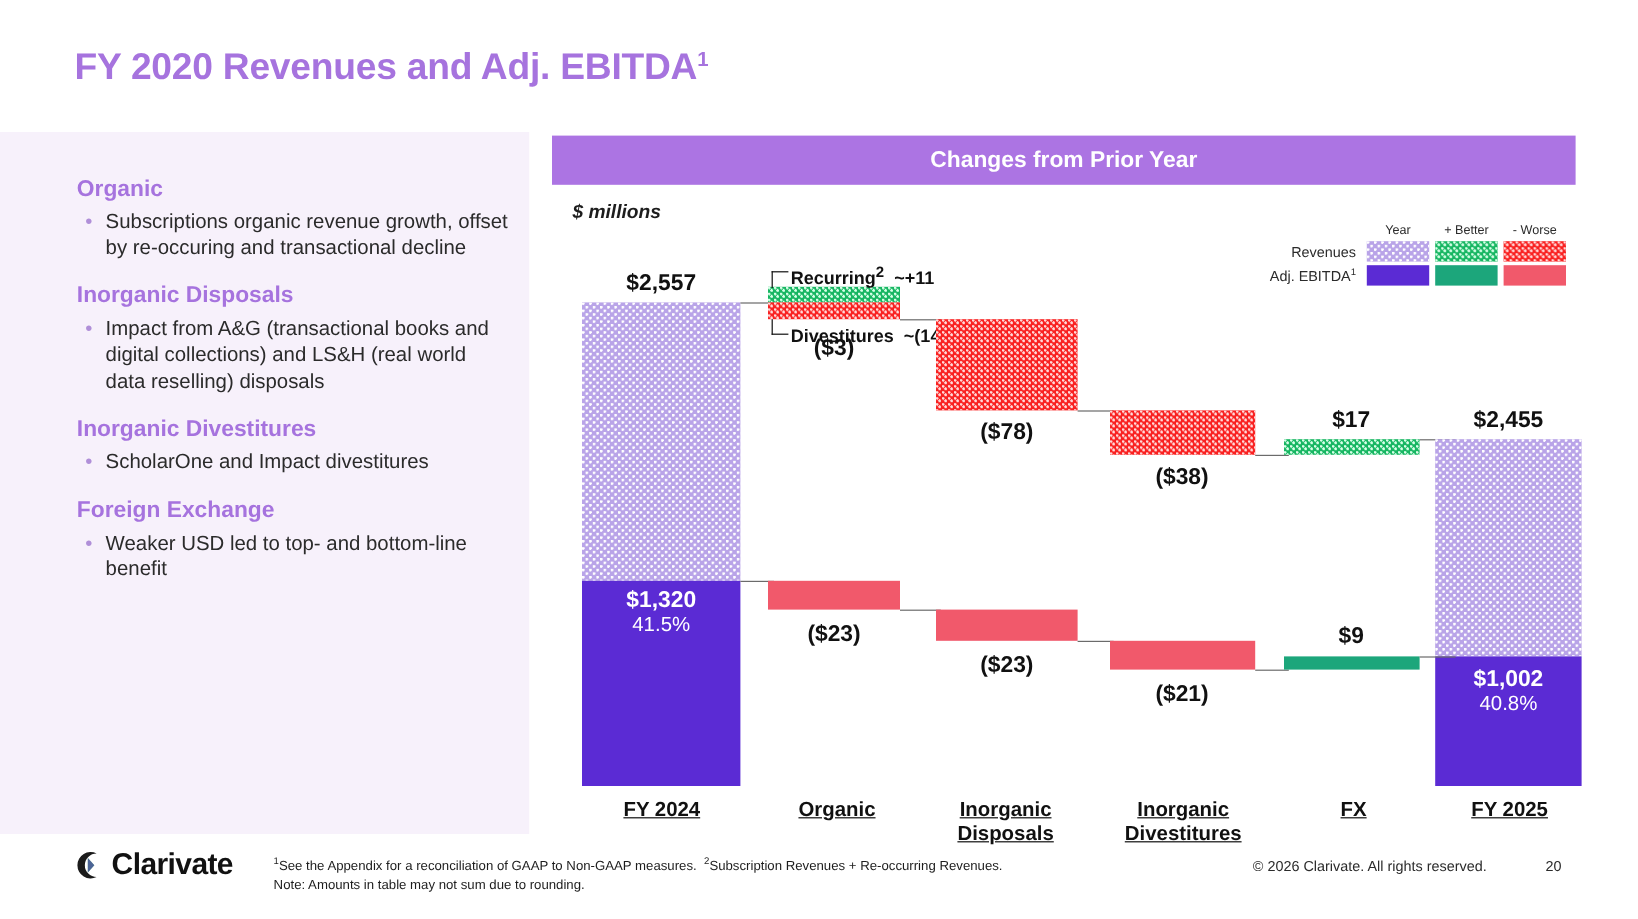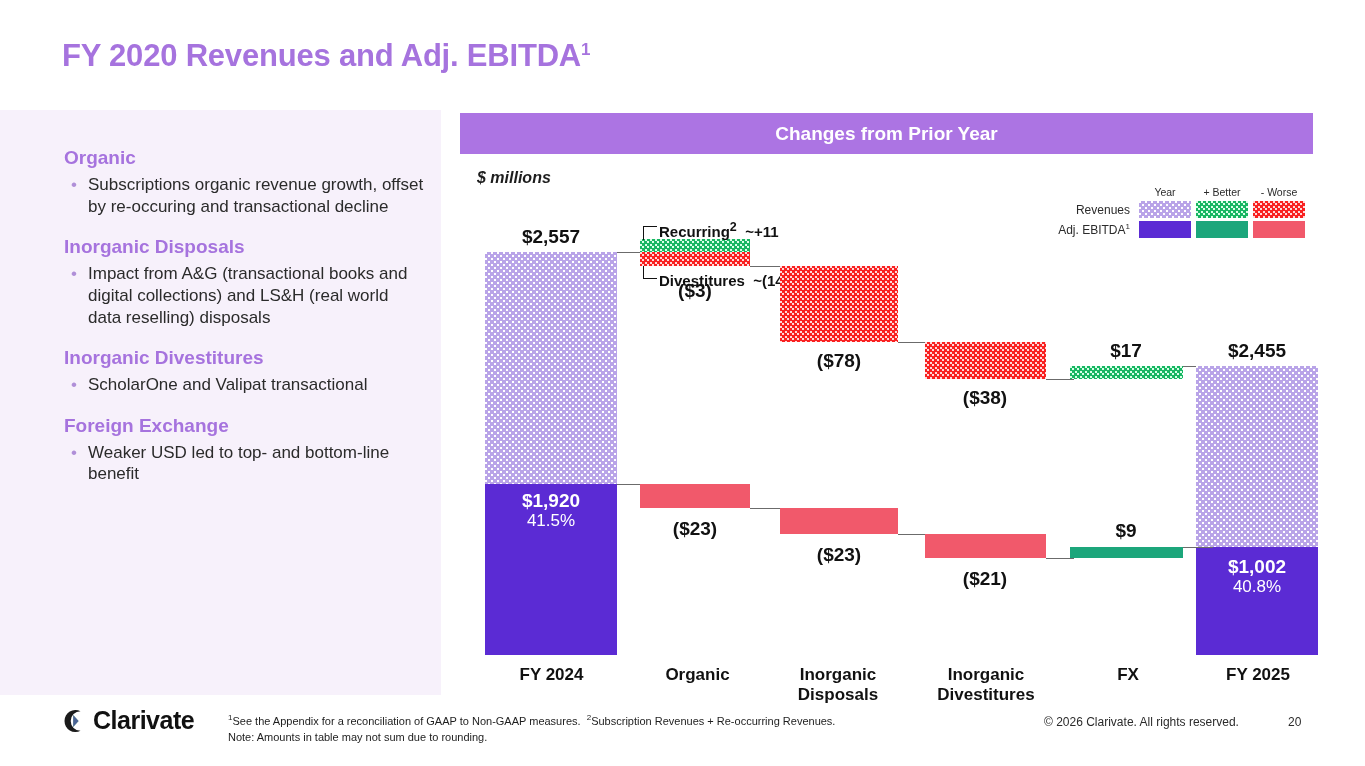--- a/index.html
+++ b/index.html
@@ -112,21 +112,21 @@
   .callout {
     position: absolute; font-size: 15px; font-weight: bold;
     color: #111; white-space: nowrap;
   }
   .leader { position: absolute; border-color: #111; }
 
   
   .xaxis { position: absolute; left: 13px; top: 552px; width: 840px; }
   .xtick {
     position: absolute; text-align: center; font-size: 17px;
-    font-weight: bold; color: #111; line-height: 1.2;
+    font-weight: bold; color: #111; line-height: 1.2; text-decoration: underline;
   }
 
   
   .footer { position: absolute; left: 0; top: 700px; width: 1365px; height: 66px; }
   .logo-wrap { position: absolute; left: 60px; top: 6px; display: flex; align-items: center; gap: 7px; }
   .logo-text { font-size: 25px; font-weight: bold; color: #111; letter-spacing: -0.5px; }
   .foot-note {
     position: absolute; left: 228px; top: 12px;
     font-size: 11px; color: #1d1d1d; line-height: 1.45;
   }
@@ -159,21 +159,21 @@
         <div class="grp-item">
           <span class="dot">•</span>
           <span>Impact from A&amp;G (transactional books and digital collections) and LS&amp;H (real world data reselling) disposals</span>
         </div>
       </div>
 
       <div class="grp">
         <div class="grp-head">Inorganic Divestitures</div>
         <div class="grp-item">
           <span class="dot">•</span>
-          <span>ScholarOne and Valipat transactional</span>
+          <span>ScholarOne and Impact divestitures</span>
         </div>
       </div>
 
       <div class="grp">
         <div class="grp-head">Foreign Exchange</div>
         <div class="grp-item">
           <span class="dot">•</span>
           <span>Weaker USD led to top- and bottom-line benefit</span>
         </div>
       </div>
@@ -225,21 +225,21 @@
       </tbody>
         </table>
     </div>
 
     <div class="plot">
 
       <div class="bar pat-purple" style="left:12px; top:4px; width:132px; height:232px;"></div>
       <div class="bar sol-purple" style="left:12px; top:236px; width:132px; height:171px;"></div>
       <div class="vlabel" style="left:12px; top:-22px; width:132px;">$2,557</div>
       <div class="inlabel" style="left:12px; top:242px; width:132px;">
-        <span class="v">$1,920</span>
+        <span class="v">$1,320</span>
         <span class="p">41.5%</span>
       </div>
 
       <div class="conn" style="left:144px; top:4px; width:28px;"></div>
       <div class="bar pat-green" style="left:167px; top:-9px; width:110px; height:13px;"></div>
       <div class="bar pat-red" style="left:167px; top:4px; width:110px; height:14px;"></div>
       <div class="vlabel" style="left:157px; top:32px; width:130px;">($3)</div>
 
       <div class="leader" style="left:170px; top:-22px; width:14px; height:14px; border-left:1.3px solid #111; border-top:1.3px solid #111;"></div>
       <div class="callout" style="left:186px; top:-28px;">

